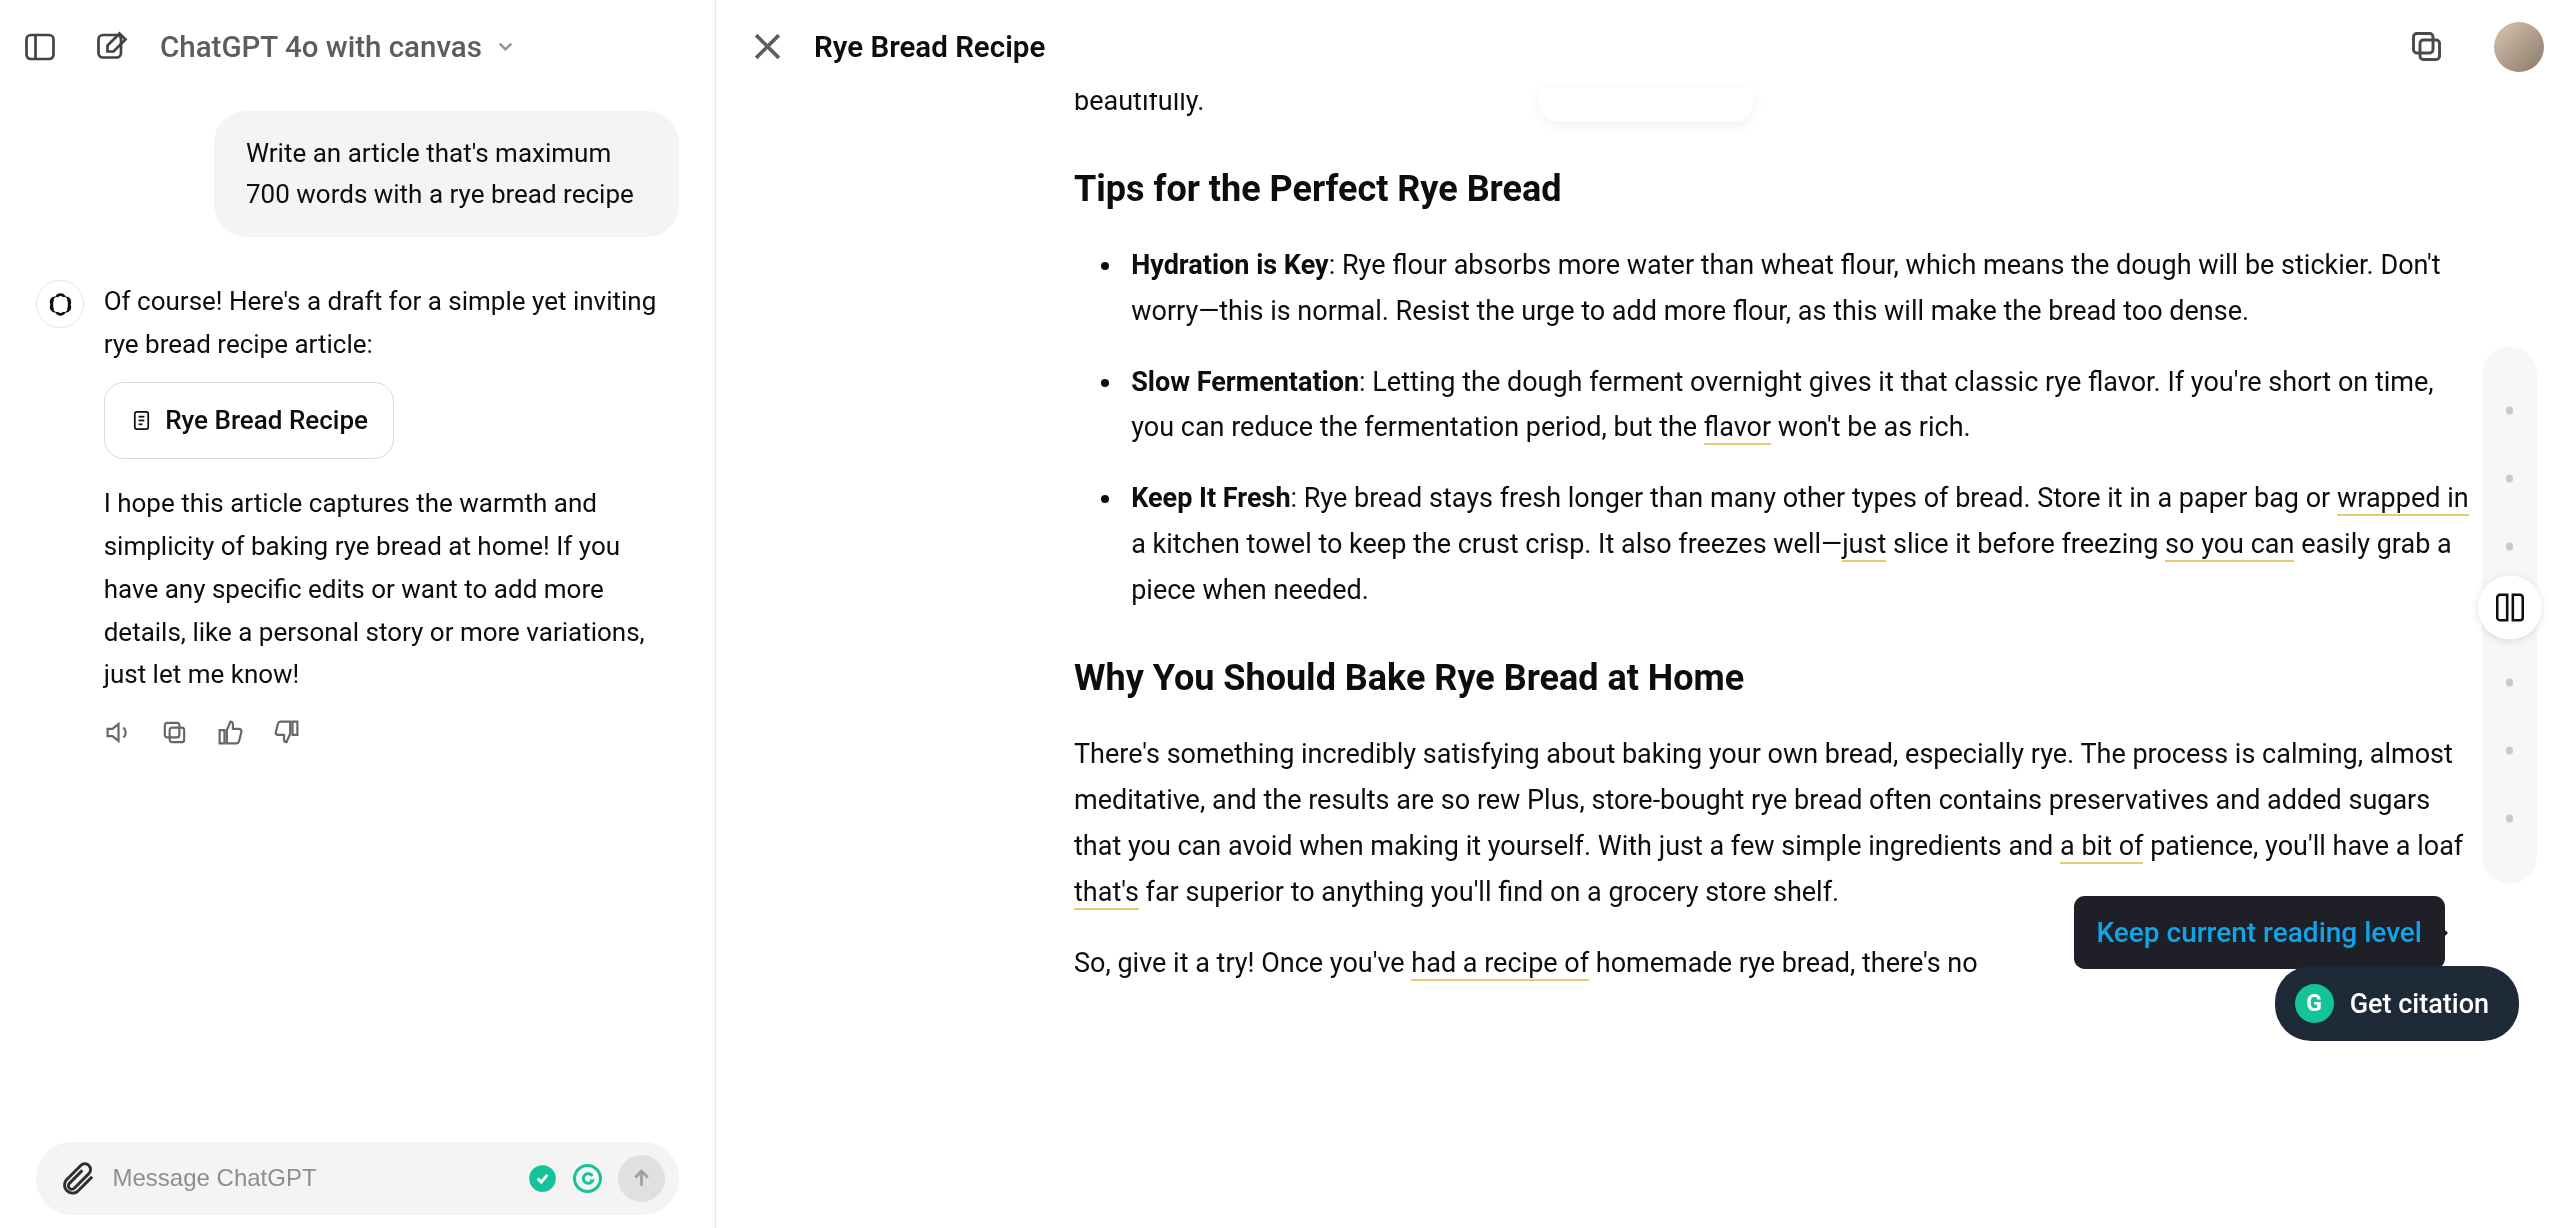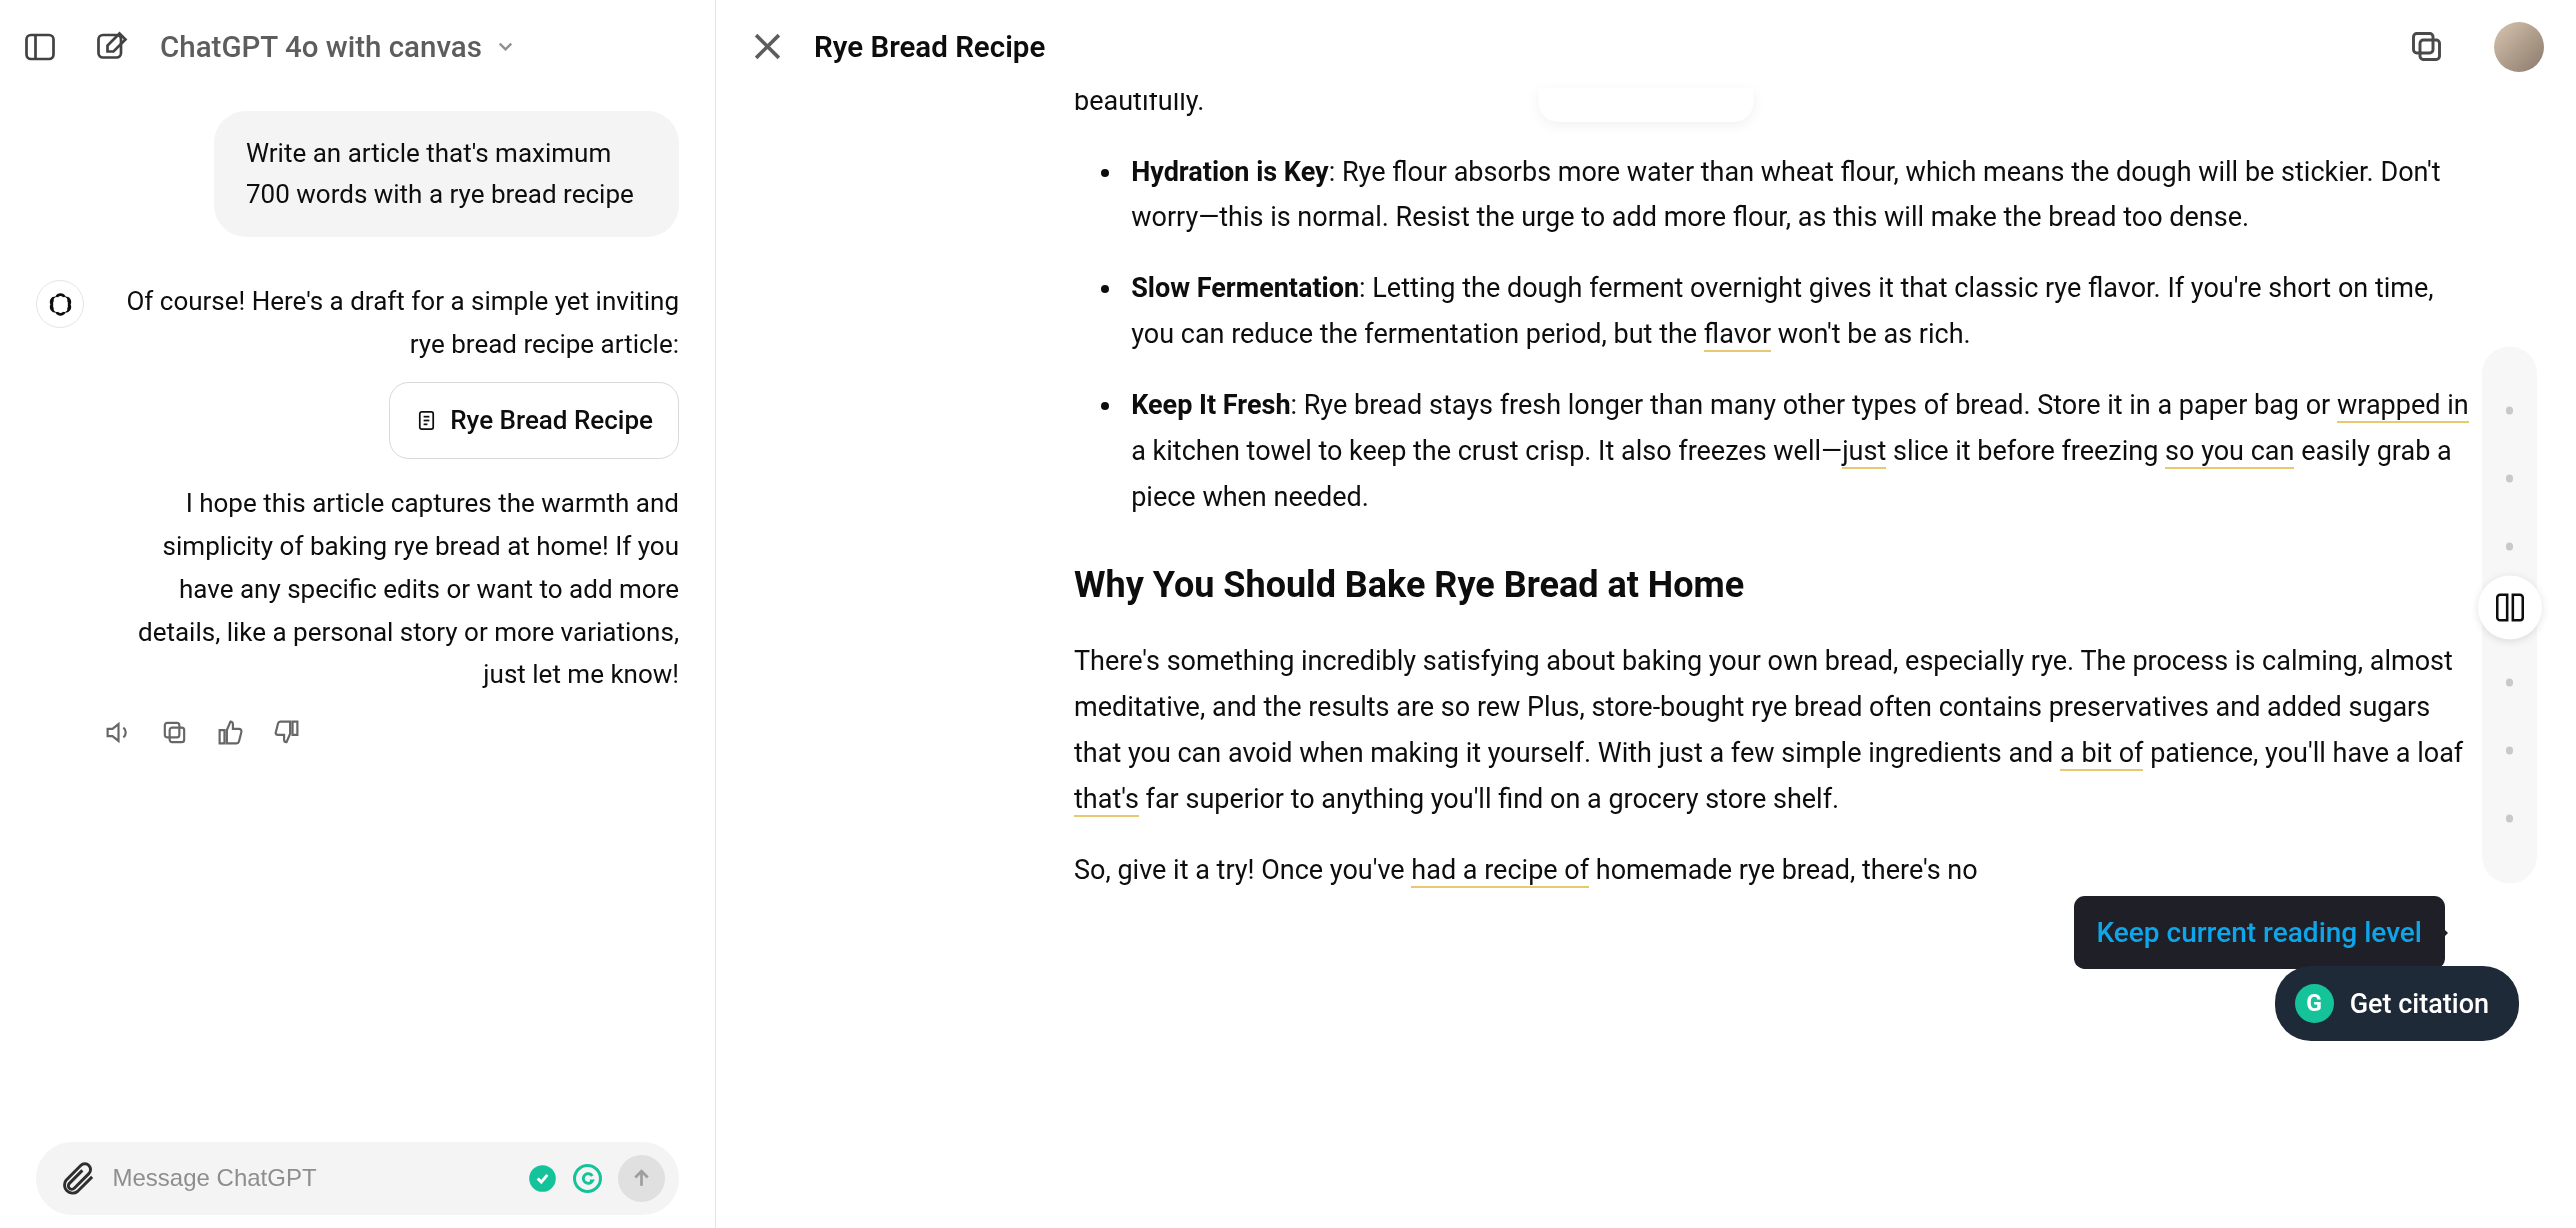--- a/index.html
+++ b/index.html
@@ -9,21 +9,21 @@
 
 .left { width:716px; height:100%; border-right:0.9px solid #e5e5e5; display:flex; flex-direction:column; position:relative; }
 .left-header { height:93px; display:flex; align-items:center; padding:0 16px; gap:25px; }
 .icon-btn { width:47px; height:47px; display:flex; align-items:center; justify-content:center; border-radius:9px; color:#424242; cursor:pointer; }
 .icon-btn svg { width:36px; height:36px; }
 .model-switch { display:flex; align-items:center; gap:12.5px; color:#5d5d5d; font-size:29.5px; font-weight:500; cursor:pointer; }
 .model-switch svg { width:23px; height:23px; color:#8e8e8e; }
 
 .chat-scroll { flex:1; overflow:hidden; padding:18px 36px 0 36px; }
 .user-bubble { margin-left:auto; max-width:465px; background:#f4f4f4; border-radius:32px; padding:21.5px 32px; font-size:26px; line-height:1.6; color:#0d0d0d; margin-bottom:43px; }
-.assistant-row { display:flex; gap:19.7px; margin-bottom:21.5px;text-align:right; }
+.assistant-row { display:flex; gap:19.7px; margin-bottom:21.5px; }
 .assistant-avatar { width:48px; height:48px; border:0.9px solid #e5e5e5; border-radius:50%; display:flex; align-items:center; justify-content:center; flex-shrink:0; }
 .assistant-avatar svg { width:27px; height:27px; }
 .assistant-content { flex:1; font-size:26px; line-height:1.65; }
 .doc-chip { display:inline-flex; align-items:center; gap:12.5px; border:0.9px solid #d9d9d9; border-radius:19.7px; padding:16px 25px; font-size:26px; font-weight:500; margin:16px 0 23px 0; cursor:pointer; }
 .doc-chip svg { width:23px; height:23px; }
 .msg-actions { display:flex; gap:27px; margin-top:21.5px; color:#676767; }
 .msg-actions .act { width:29px; height:29px; cursor:pointer; }
 
 .composer-wrap { padding:0 36px 14.3px 36px; }
 .composer { background:#f4f4f4; border-radius:36px; height:73px; display:flex; align-items:center; padding:0 14.3px 0 21.5px; gap:16px; }
@@ -171,20 +171,21 @@
         <rect x="4" y="4" width="12" height="12" rx="2"></rect>
       </svg>
     <div class="user-avatar"></div>
   </div>
 
   <div class="pill-shadow"></div>
 
   <div class="doc-body">
     <p class="truncated-top">beautifully.</p>
 
+    <h2>Tips for the Perfect Rye Bread</h2>
     <ul>
       <li>
         <strong>Hydration is Key</strong><span>: Rye flour absorbs more water than wheat flour, which means the dough will be stickier. Don't worry—this is normal. Resist the urge to add more flour, as this will make the bread too dense.</span>
       </li>
       <li>
         <strong>Slow Fermentation</strong><span>: Letting the dough ferment overnight gives it that classic rye flavor. If you're short on time, you can reduce the fermentation period, but the </span><span class="underline">flavor</span><span> won't be as rich.</span>
       </li>
       <li>
         <strong>Keep It Fresh</strong><span>: Rye bread stays fresh longer than many other types of bread. Store it in a paper bag or </span><span class="underline">wrapped in</span><span> a kitchen towel to keep the crust crisp. It also freezes well—</span><span class="underline">just</span><span> slice it before freezing </span><span class="underline">so you can</span><span> easily grab a piece when needed.</span>
       </li>

